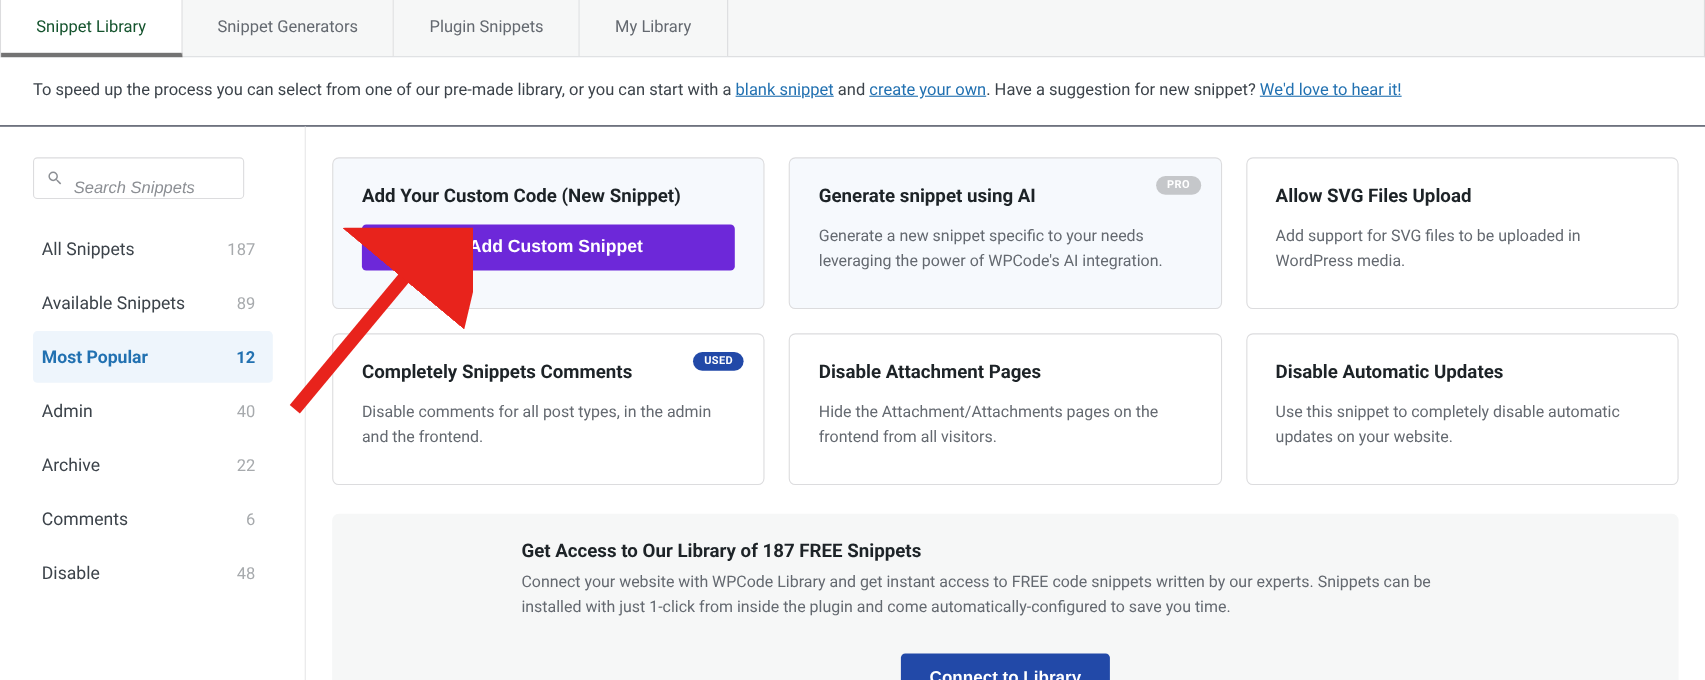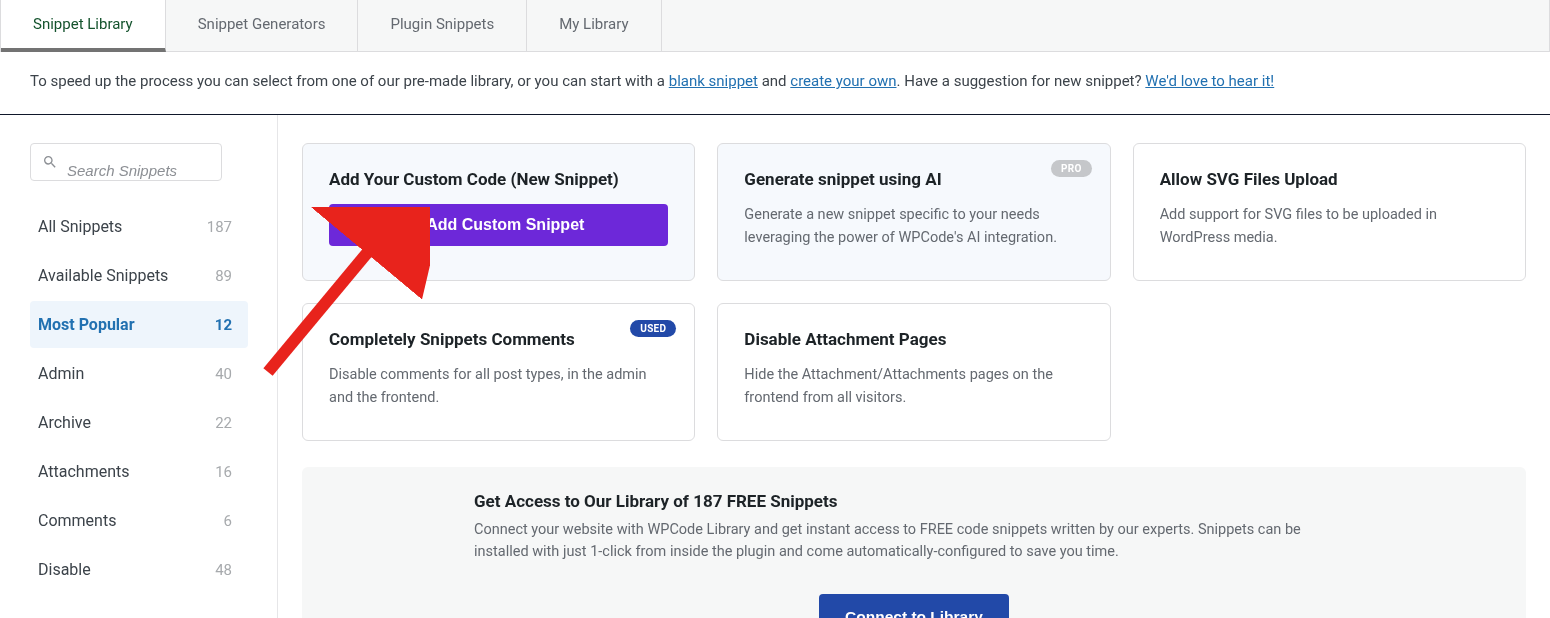--- a/index.html
+++ b/index.html
@@ -82,24 +82,20 @@
           </li>
         <li class="filter-item">
             <span>Admin</span>
             <span class="count">40</span>
           </li>
         <li class="filter-item">
             <span>Archive</span>
             <span class="count">22</span>
           </li>
         <li class="filter-item">
-            <span>Attachments</span>
-            <span class="count">16</span>
-          </li>
-        <li class="filter-item">
             <span>Comments</span>
             <span class="count">6</span>
           </li>
         <li class="filter-item">
             <span>Disable</span>
             <span class="count">48</span>
           </li>
       </ul>
     </aside>
 
@@ -129,20 +125,24 @@
         </div>
         <div class="card">
           <span class="badge used">USED</span>
           <h3 class="card-title">Completely Snippets Comments</h3>
           <p class="card-desc">Disable comments for all post types, in the admin and the frontend.</p>
         </div>
         <div class="card">
           <h3 class="card-title">Disable Attachment Pages</h3>
           <p class="card-desc">Hide the Attachment/Attachments pages on the frontend from all visitors.</p>
         </div>
+        <div class="card">
+          <h3 class="card-title">Disable Automatic Updates</h3>
+          <p class="card-desc">Use this snippet to completely disable automatic updates on your website.</p>
+        </div>
       </div>
 
       <div class="library-cta">
         <div class="cta-text">
           <h3>Get Access to Our Library of 187 FREE Snippets</h3>
           <p>Connect your website with WPCode Library and get instant access to FREE code snippets written by our experts. Snippets can be installed with just 1-click from inside the plugin and come automatically-configured to save you time.</p>
         </div>
         <button class="btn-connect">Connect to Library</button>
       </div>
     </main>

